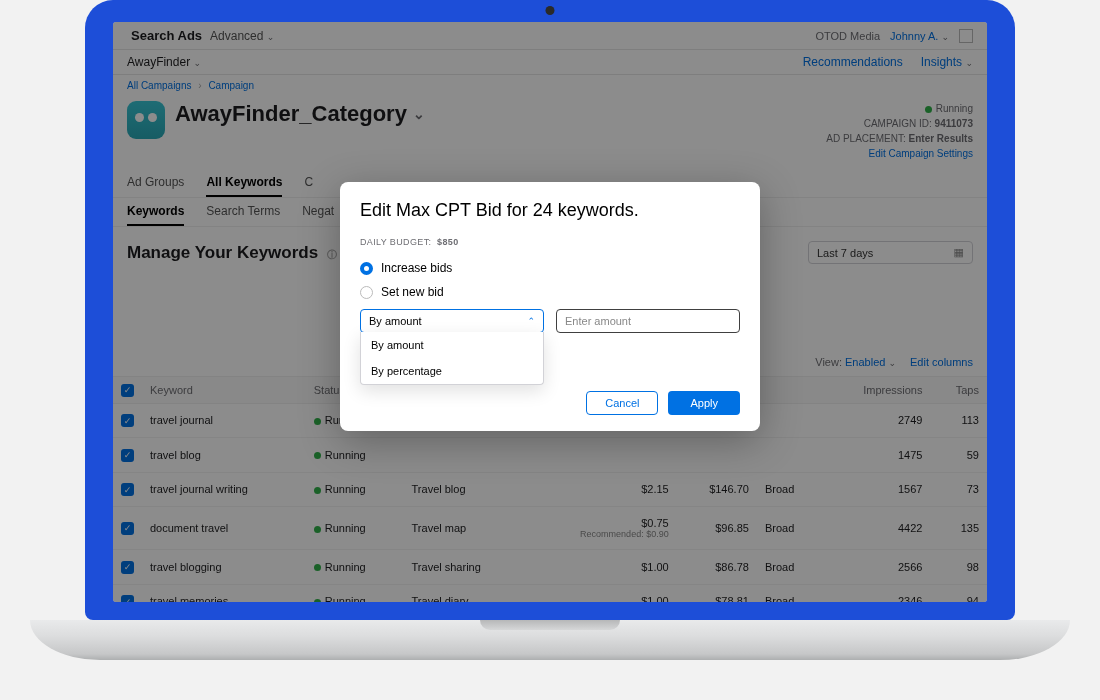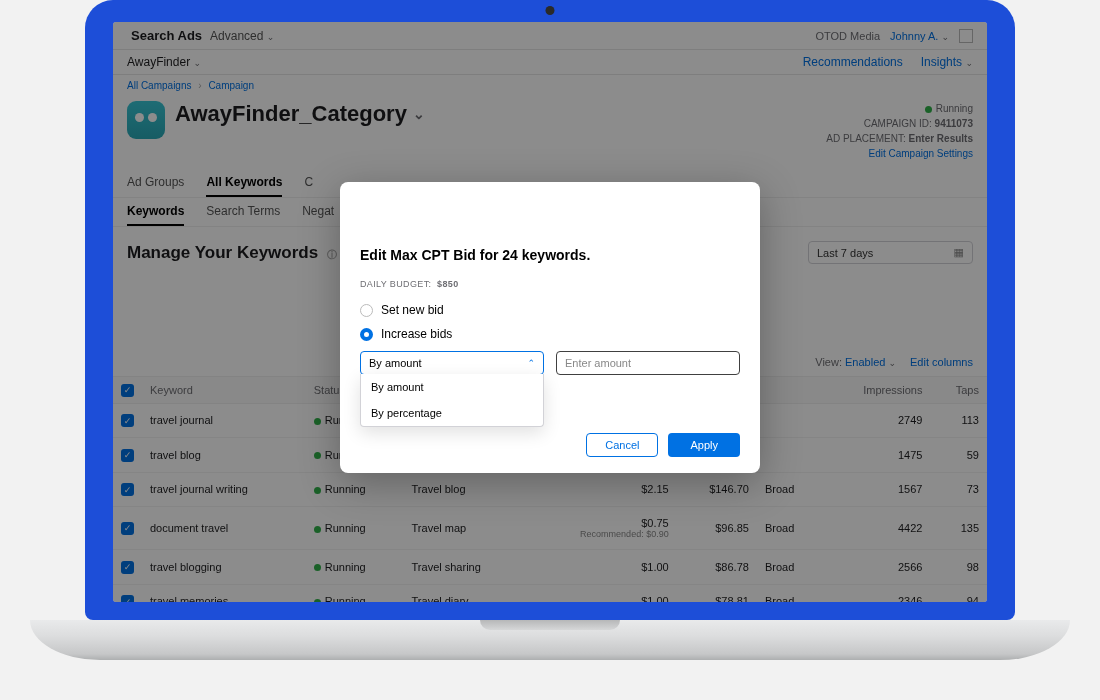--- a/index.html
+++ b/index.html
@@ -252,21 +252,21 @@
     justify-content:center;
     padding-top:160px;
   }
   .modal {
     width:420px;
     background:#fff;
     border-radius:8px;
     padding:18px 20px 16px 20px;
     box-shadow:0 10px 40px rgba(0,0,0,0.3);
   }
-  .modal-title { font-size:14px; font-weight:700; margin-bottom:16px;margin-top:47px;}
+  .modal-title { font-size:18px; font-weight:400; margin-bottom:16px;}
   .modal-sub { font-size:9px; color:#6e6e73; letter-spacing:0.04em; margin-bottom:14px;}
   .radio-row { display:flex; align-items:center; gap:8px; font-size:12px; margin-bottom:10px;}
   .radio-off { width:13px;height:13px;border:1.5px solid #bbb;border-radius:50%;display:inline-block;}
   .radio-on { width:13px;height:13px;border:4px solid #0071e3;border-radius:50%;display:inline-block;background:#fff;}
   .sel-row { display:flex; gap:12px; margin-top:4px;}
   .select {
     flex:1; border:1.5px solid #0071e3; border-radius:4px; padding:5px 8px;
     font-size:11px; display:flex; justify-content:space-between; align-items:center;
     position:relative;
   }
@@ -478,26 +478,26 @@
       </div>
 
       <div class="dim">
         <div class="modal">
           <div class="modal-title">Edit Max CPT Bid for 24 keywords.</div>
           <div class="modal-sub">
             <span>DAILY BUDGET:</span>&nbsp;&nbsp;<b>$850</b>
           </div>
 
           <div class="radio-row">
+            <span class="radio-on"></span>
+            <span>Increase bids</span>
+          </div>
+          <div class="radio-row">
             <span class="radio-off"></span>
             <span>Set new bid</span>
-          </div>
-          <div class="radio-row">
-            <span class="radio-on"></span>
-            <span>Increase bids</span>
           </div>
 
           <div class="sel-row">
             <div class="select">
               <span>By amount</span>
               <span class="chev" style="color:#0071e3;">⌃</span>
               <div class="dropdown">
                 <div>By amount</div>
                 <div>By percentage</div>
               </div>

